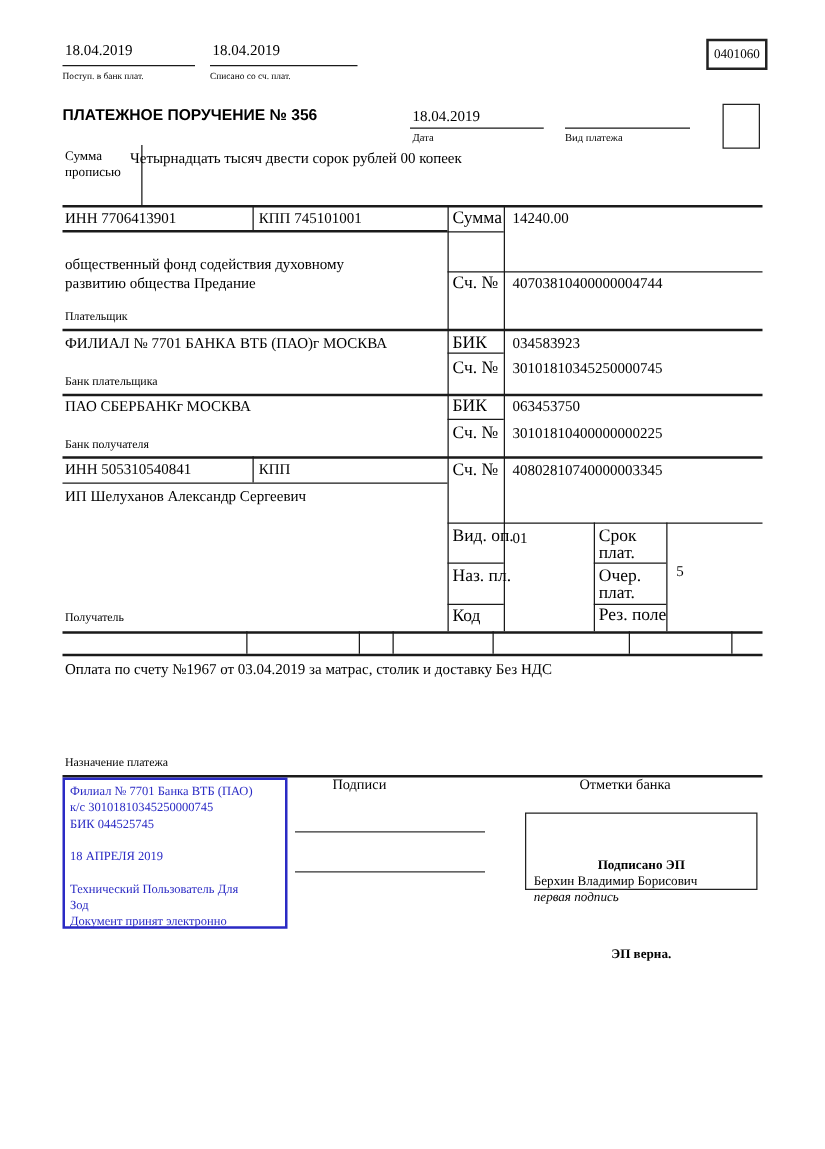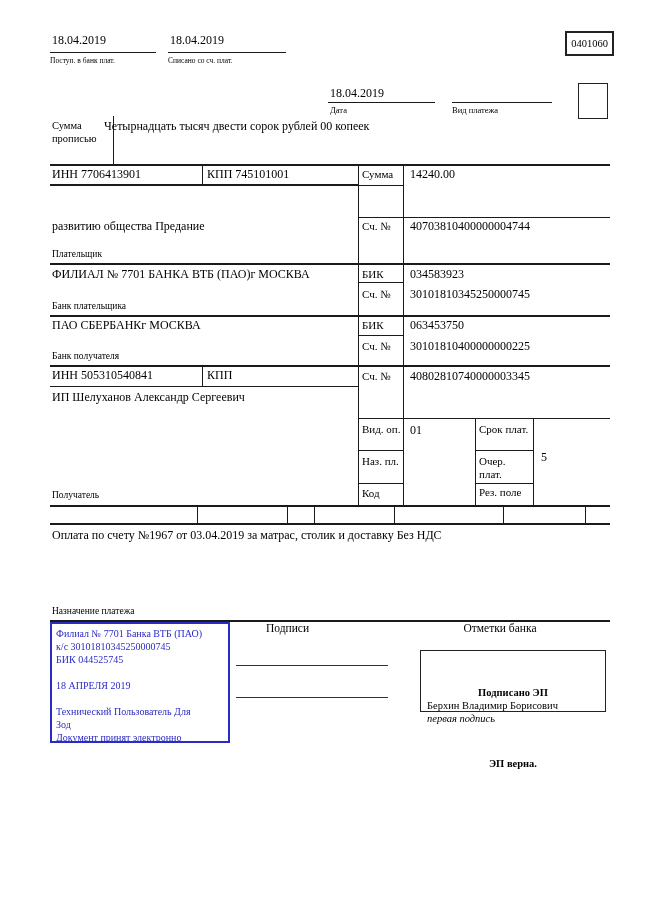--- a/index.html
+++ b/index.html
@@ -1,21 +1,21 @@
 <!DOCTYPE html>
 <html><head>
 <meta charset="utf-8">
 <style>
   html,body{margin:0;padding:0;background:#fff;}
   #page{position:relative;width:660px;height:919px;background:#fff;overflow:hidden;
         font-family:"Liberation Serif","DejaVu Serif",serif;color:#000;}
   .t{position:absolute;font-size:12px;line-height:14px;white-space:nowrap;}
   .lbl{position:absolute;font-size:9.5px;line-height:11px;white-space:nowrap;}
   .tiny{position:absolute;font-size:7.5px;line-height:9px;white-space:nowrap;}
-  .cell-lbl{position:absolute;font-size:11px;line-height:13px;}
+  .cell-lbl{position:absolute;font-size:14px;line-height:13px;}
   .hl{position:absolute;border-top:1px solid #1a1a1a;height:0;}
   .hl2{position:absolute;border-top:2px solid #1a1a1a;height:0;}
   .vl{position:absolute;border-left:1px solid #1a1a1a;width:0;}
   .title{position:absolute;font-family:"Liberation Sans","DejaVu Sans",sans-serif;
          font-weight:bold;font-size:12.5px;white-space:nowrap;}
   .codebox{position:absolute;left:565px;top:31px;width:45px;height:21px;
            border:2px solid #222;font-size:10.5px;line-height:21px;text-align:center;}
   .smallbox{position:absolute;left:578px;top:83px;width:28px;height:34px;border:1.5px solid #222;}
   .stamp{position:absolute;left:50px;top:622px;width:180px;height:121px;
          border:2px solid #2a2ac4;color:#2a2ac4;font-size:10px;line-height:13px;
@@ -37,20 +37,21 @@
   <div class="t" style="left:52px;top:33px;">18.04.2019</div>
   <div class="hl" style="left:50px;top:52px;width:106px;"></div>
   <div class="tiny" style="left:50px;top:56px;">Поступ. в банк плат.</div>
 
   <div class="t" style="left:170px;top:33px;">18.04.2019</div>
   <div class="hl" style="left:168px;top:52px;width:118px;"></div>
   <div class="tiny" style="left:168px;top:56px;">Списано со сч. плат.</div>
 
   <div class="codebox">0401060</div>
 
+  <div class="title" style="left:50px;top:85px;">ПЛАТЕЖНОЕ ПОРУЧЕНИЕ № 356</div>
   <div class="t" style="left:330px;top:86px;">18.04.2019</div>
   <div class="hl" style="left:328px;top:102px;width:107px;"></div>
   <div class="tiny" style="left:330px;top:106px;font-size:8.5px;">Дата</div>
   <div class="hl" style="left:452px;top:102px;width:100px;"></div>
   <div class="tiny" style="left:452px;top:106px;font-size:8.5px;">Вид платежа</div>
   <div class="smallbox"></div>
 
   <div class="lbl wrapcell" style="left:52px;top:119px;width:58px;font-size:10.5px;line-height:13px;">Сумма прописью</div>
   <div class="vl" style="left:113px;top:116px;height:48px;"></div>
   <div class="t" style="left:104px;top:119px;">Четырнадцать тысяч двести сорок рублей 00 копеек</div>
@@ -82,20 +83,21 @@
   <div class="vl" style="left:287px;top:505px;height:18px;"></div>
   <div class="vl" style="left:314px;top:505px;height:18px;"></div>
   <div class="vl" style="left:394px;top:505px;height:18px;"></div>
   <div class="vl" style="left:503px;top:505px;height:18px;"></div>
   <div class="vl" style="left:585px;top:505px;height:18px;"></div>
 
   <div class="t" style="left:52px;top:167px;">ИНН 7706413901</div>
   <div class="t" style="left:207px;top:167px;">КПП 745101001</div>
   <div class="cell-lbl" style="left:362px;top:168px;">Сумма</div>
   <div class="t" style="left:410px;top:167px;">14240.00</div>
+  <div class="t" style="left:52px;top:204px;">общественный фонд содействия духовному</div>
   <div class="t" style="left:52px;top:219px;">развитию общества Предание</div>
   <div class="cell-lbl" style="left:362px;top:220px;">Сч. №</div>
   <div class="t" style="left:410px;top:219px;">40703810400000004744</div>
   <div class="lbl" style="left:52px;top:249px;">Плательщик</div>
 
   <div class="t" style="left:52px;top:267px;">ФИЛИАЛ № 7701 БАНКА ВТБ (ПАО)г МОСКВА</div>
   <div class="cell-lbl" style="left:362px;top:268px;">БИК</div>
   <div class="t" style="left:410px;top:267px;">034583923</div>
   <div class="cell-lbl" style="left:362px;top:288px;">Сч. №</div>
   <div class="t" style="left:410px;top:287px;">30101810345250000745</div>

